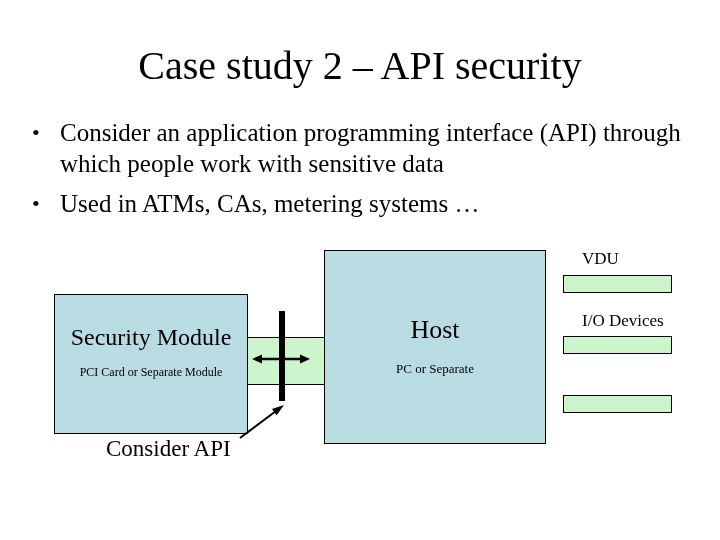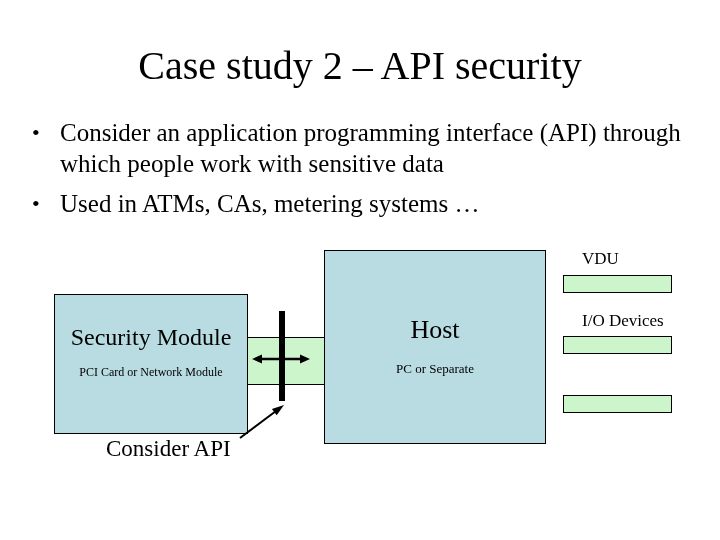--- a/index.html
+++ b/index.html
@@ -95,21 +95,21 @@
     <div class="bullet">
       <span class="marker">•</span>
       <span class="btext">Used in ATMs, CAs, metering systems …</span>
     </div>
   </div>
 
   <div>
 
     <div class="box sec-module">
       <div class="box-title">Security Module</div>
-      <div class="box-sub">PCI Card or Network Module</div>
+      <div class="box-sub">PCI Card or Separate Module</div>
     </div>
 
     <div class="bus main-bus"></div>
 
     <svg class="dbl-arrow" width="58" height="14" viewBox="0 0 58 14">
       <line x1="8" y1="7" x2="50" y2="7" stroke="#000" stroke-width="2.5"></line>
       <polygon points="0,7 10,2.5 10,11.5" fill="#000"></polygon>
       <polygon points="58,7 48,2.5 48,11.5" fill="#000"></polygon>
     </svg>
 

